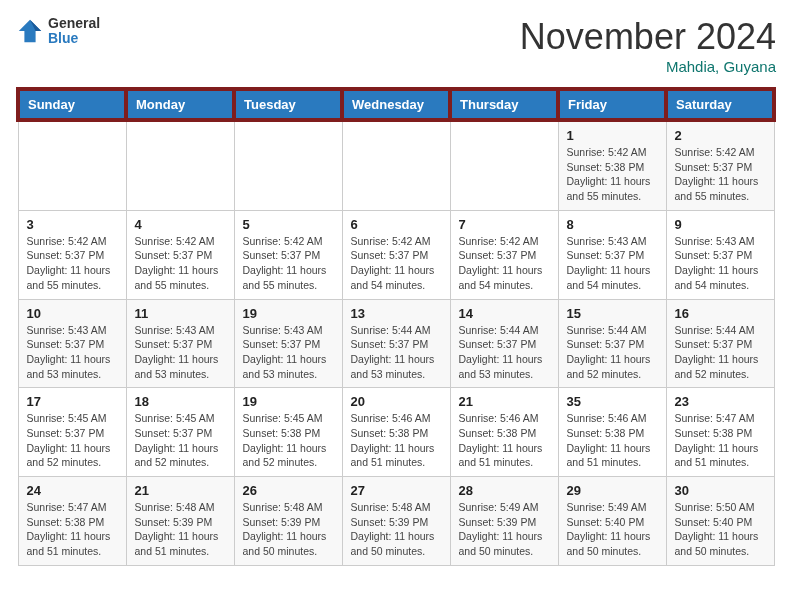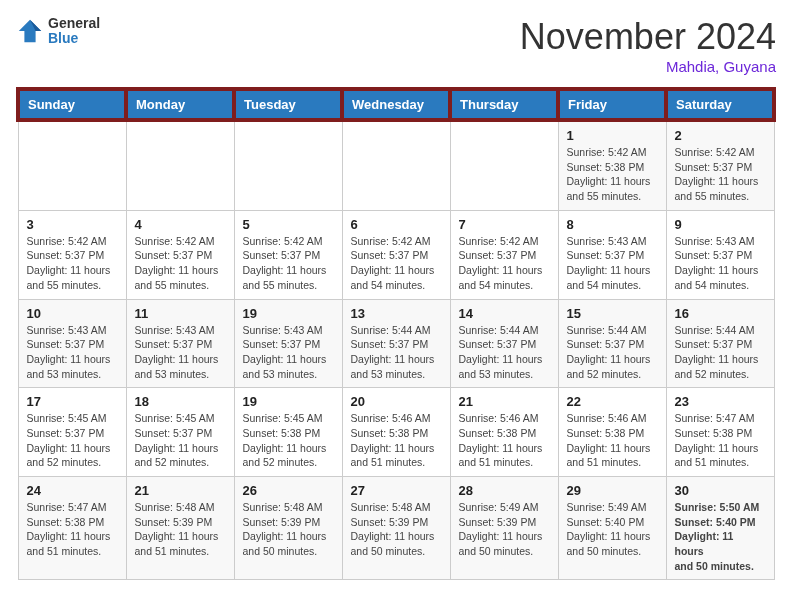--- a/index.html
+++ b/index.html
@@ -36,21 +36,21 @@
       text-align: right;
       margin-left: 36px;
     }
     .month-title {
       font-size: 36px;
       font-weight: 300;
       color: #333;
     }
     .location {
       font-size: 15px;
-      color: #6d28d9;
+      color: #0f766e;
     }
     table {
       width: 100%;
       border-collapse: collapse;
     }
     thead tr th {
       background-color: #2a7abf;
       color: #fff;
       text-align: left;
       padding: 6px 8px;
@@ -273,21 +273,21 @@
 and 51 minutes.</div>
         </td>
         <td>
           <span class="day-number">21</span>
           <div class="day-info" style="white-space: pre-line;">Sunrise: 5:46 AM
 Sunset: 5:38 PM
 Daylight: 11 hours
 and 51 minutes.</div>
         </td>
         <td>
-          <span class="day-number">22</span>
+          <span class="day-number">35</span>
           <div class="day-info" style="white-space: pre-line;">Sunrise: 5:46 AM
 Sunset: 5:38 PM
 Daylight: 11 hours
 and 51 minutes.</div>
         </td>
         <td>
           <span class="day-number">23</span>
           <div class="day-info" style="white-space: pre-line;">Sunrise: 5:47 AM
 Sunset: 5:38 PM
 Daylight: 11 hours
@@ -332,20 +332,20 @@
         </td>
         <td>
           <span class="day-number">29</span>
           <div class="day-info" style="white-space: pre-line;">Sunrise: 5:49 AM
 Sunset: 5:40 PM
 Daylight: 11 hours
 and 50 minutes.</div>
         </td>
         <td>
           <span class="day-number">30</span>
-          <div class="day-info" style="white-space: pre-line; font-weight: bold;">Sunrise: 5:50 AM
+          <div class="day-info" style="white-space: pre-line;">Sunrise: 5:50 AM
 Sunset: 5:40 PM
 Daylight: 11 hours
 and 50 minutes.</div>
         </td>
       </tr>
     </tbody>
 </table>
 
 </body></html>

